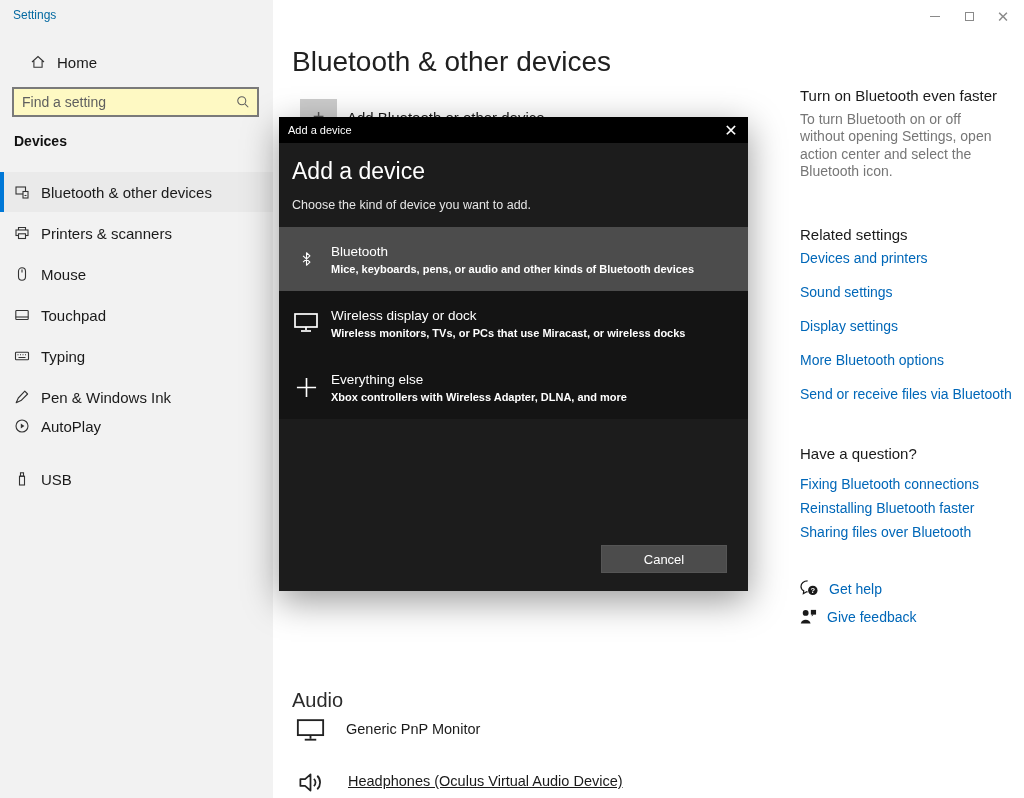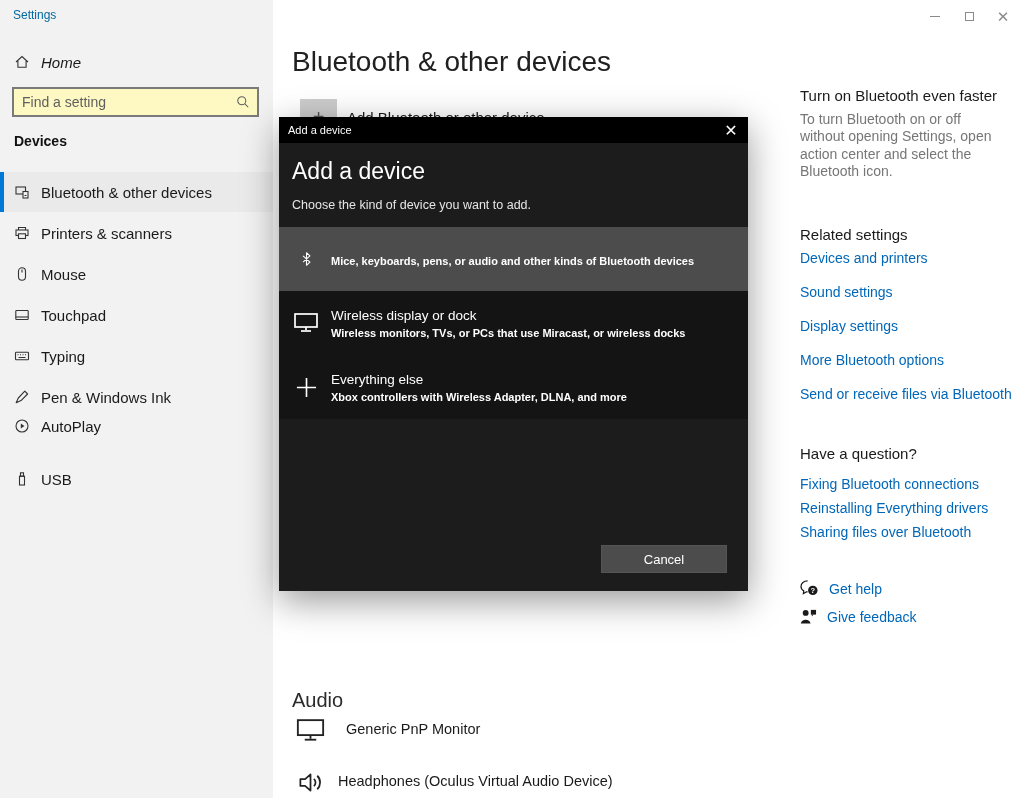--- a/index.html
+++ b/index.html
@@ -10,21 +10,21 @@
   
   .win-controls { position:absolute; top:5px; right:4px; display:flex; z-index:20; }
   .win-btn { width:34px; height:22px; display:flex; align-items:center; justify-content:center; color:#8a8a8a; }
   .glyph-min { display:inline-block; width:10px; border-top:1px solid #8a8a8a; }
   .glyph-max { display:inline-block; width:9px; height:9px; border:1px solid #8a8a8a; }
   .glyph-close { font-size:15px; line-height:1; color:#8a8a8a; }
 
   
   .sidebar { position:absolute; left:0; top:0; width:273px; height:798px; background:#f2f2f2; }
   .app-title { position:absolute; left:13px; top:8px; font-size:12px; color:#0369a1; }
-  .home-row { position:absolute; left:0; top:44px; width:273px; height:36px; display:flex; align-items:center; cursor:pointer;font-style:italic; }
+  .home-row { position:absolute; left:16px; top:44px; width:273px; height:36px; display:flex; align-items:center; cursor:pointer; }
   .home-row .nav-ico { position:absolute; left:14px; }
   .home-row .nav-lbl { position:absolute; left:41px; font-size:15px; }
   .searchbox { position:absolute; left:12px; top:87px; width:247px; height:30px; background:#fef9c3; border:2px solid #7a7a7a; display:flex; align-items:center; }
   .searchbox input { flex:1; border:0; outline:0; background:transparent; font-size:14px; color:#333; padding:0 6px 0 8px;
     font-family:"Liberation Sans","DejaVu Sans",sans-serif; }
   .searchbox input::placeholder { color:#5f5f5f; opacity:1; }
   .searchbox .mag { margin-right:7px; display:flex; }
   .side-header { position:absolute; left:14px; top:133px; font-size:14px; font-weight:700; color:#111; }
   .nav-item { position:absolute; left:0; width:273px; height:40px; display:flex; align-items:center; cursor:pointer; }
   .nav-item .nav-ico { position:absolute; left:14px; display:flex; }
@@ -208,37 +208,37 @@
     <span class="dev-lbl" style="margin-left:21px; margin-top:2px;">Generic PnP Monitor</span>
   </div>
 
   <div class="dev-row" style="left:297px; top:769px;">
     <span>
       <svg width="27" height="27" viewBox="0 0 20 20">
           <path d="M2.5 7.5 H6 L10 4 V16 L6 12.5 H2.5 Z" fill="none" stroke="#222" stroke-width="1.3" stroke-linejoin="round"></path>
           <path d="M12.5 7.3 a3.6 3.6 0 0 1 0 5.4 M15 5 a7 7 0 0 1 0 10" fill="none" stroke="#222" stroke-width="1.3"></path>
         </svg>
     </span>
-    <span class="dev-lbl" style="margin-left:14px; margin-top:4px;">Headphones (Oculus Virtual Audio Device)</span>
+    <span class="dev-lbl" style="margin-left:24px; margin-top:4px;text-decoration:underline;">Headphones (Oculus Virtual Audio Device)</span>
   </div>
 
   <div class="rp">
     <div class="abs rp-title" style="top:87px">Turn on Bluetooth even faster</div>
     <div class="abs rp-body" style="top:111px">To turn Bluetooth on or off without opening Settings, open action center and select the Bluetooth icon.</div>
 
     <div class="abs rp-title" style="top:226px">Related settings</div>
     <div class="abs rp-link" style="top:250px">Devices and printers</div>
     <div class="abs rp-link" style="top:284px">Sound settings</div>
     <div class="abs rp-link" style="top:318px">Display settings</div>
     <div class="abs rp-link" style="top:352px">More Bluetooth options</div>
     <div class="abs rp-link" style="top:386px">Send or receive files via Bluetooth</div>
 
     <div class="abs rp-title" style="top:445px">Have a question?</div>
     <div class="abs rp-link" style="top:476px">Fixing Bluetooth connections</div>
-    <div class="abs rp-link" style="top:500px">Reinstalling Everything drivers</div>
+    <div class="abs rp-link" style="top:500px">Reinstalling Bluetooth faster</div>
     <div class="abs rp-link" style="top:524px">Sharing files over Bluetooth</div>
 
     <div class="abs help-row" style="top:580px">
       <span>
         <svg width="19" height="17" viewBox="0 0 20 18">
             <path d="M8 1 C4 1 1 3.5 1 6.8 C1 8.8 2.1 10.4 3.9 11.4 L3.5 14.5 L7 12.4 C7.3 12.5 7.7 12.5 8 12.5" fill="none" stroke="#1a1a1a" stroke-width="1.3"></path>
             <circle cx="13.5" cy="11" r="5" fill="#1a1a1a"></circle>
             <text x="13.5" y="14" text-anchor="middle" font-size="8" fill="#fff" font-family="Liberation Sans, sans-serif" font-weight="bold">?</text>
           </svg>
       </span>
@@ -269,20 +269,21 @@
       <div class="dlg-sub">Choose the kind of device you want to add.</div>
     </div>
     <div class="dlg-rows">
       <div class="dlg-row selected">
         <span class="ri">
           <svg width="15" height="24" viewBox="0 0 24 24">
               <path d="M6.5 7 L17.5 17 L12 22 L12 2 L17.5 7 L6.5 17" fill="none" stroke="#fff" stroke-width="1.7" stroke-linejoin="round"></path>
             </svg>
         </span>
         <span class="rt">
+          <div class="t1">Bluetooth</div>
           <div class="t2">Mice, keyboards, pens, or audio and other kinds of Bluetooth devices</div>
         </span>
       </div>
       <div class="dlg-row">
         <span class="ri">
           <svg width="24" height="20" viewBox="0 0 24 20">
               <rect x="1" y="1" width="22" height="13" fill="none" stroke="#fff" stroke-width="1.7"></rect>
               <line x1="12" y1="14" x2="12" y2="17" stroke="#fff" stroke-width="1.7"></line>
               <line x1="7" y1="18" x2="17" y2="18" stroke="#fff" stroke-width="1.7"></line>
             </svg>

